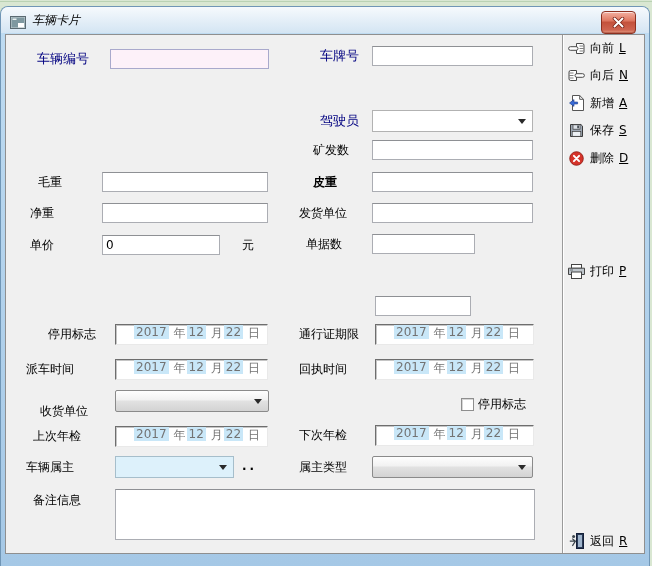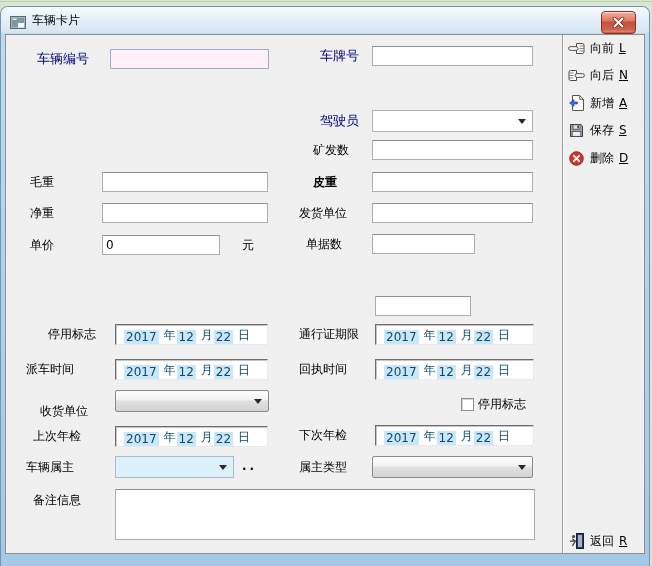--- a/index.html
+++ b/index.html
@@ -18,21 +18,21 @@
     border:1px solid #7096B6;border-bottom:none;
     border-radius:8px 8px 0 0;box-sizing:border-box;
   }
   .titlebar{
     position:relative;height:26px;
     background:linear-gradient(#F6FAFD,#E3EEF7 55%,#D4E5F3);
     border-radius:7px 7px 0 0;
     display:flex;align-items:center;padding:0 10px 0 9px;
   }
   .title-icon{width:16px;height:13px;display:inline-block;margin-right:6px;flex:0 0 auto;}
-  .title-text{font-size:12px;color:#000;white-space:nowrap;}
+  .title-text{font-size:12px;color:#000;white-space:nowrap;font-style:italic;}
   .close-btn{
     position:absolute;right:13px;top:4px;width:33px;height:21px;
     background:linear-gradient(#F3B0A1 0%,#E07A64 40%,#C4523C 50%,#CE6450 85%,#E59B82 100%);
     border:1px solid #8C3020;border-radius:4px;
     box-shadow:inset 0 1px 0 rgba(255,255,255,.65), inset 0 -1px 0 rgba(120,20,10,.35);
     display:flex;align-items:center;justify-content:center;cursor:pointer;
   }
 
   
   .client{
@@ -46,22 +46,22 @@
     position:absolute;height:20px;box-sizing:border-box;
     background:#FFF;border:1px solid #ABADB3;border-top-color:#8E9094;
     font:12px "DejaVu Sans",sans-serif;padding:0 3px;outline:none;
   }
   .txt.pink{background:#FDF1F9;border:1px solid #A9A9CC;}
 
   .datefield{
     position:absolute;height:21px;box-sizing:border-box;background:#FFF;
     border:1px solid;border-color:#6E6E6E #E9E9E9 #E9E9E9 #6E6E6E;
     box-shadow:inset 1px 1px 0 rgba(90,90,90,.35);
-    display:flex;align-items:flex-end;font-size:12px;color:#0c4a6e;
-    padding-left:8px;cursor:text;
+    display:flex;align-items:flex-start;font-size:12px;color:#737373;
+    padding-left:18px;cursor:text;
   }
   .seg{background:#C9E7F8;padding:0 2px;}
   .du{margin:0 1px 0 5px;}
 
   .combo{position:absolute;height:22px;box-sizing:border-box;cursor:pointer;}
   .combo .arrow{
     position:absolute;right:6px;top:8px;width:0;height:0;
     border:4px solid transparent;border-top:5px solid #2A2A2A;border-bottom:none;
   }
   .combo.flat{background:#FFF;border:1px solid #B2B2B2;}
@@ -130,21 +130,21 @@
     <input class="txt" style="left: 366px; top: 11px; width: 161px;" value="">
 
     <span class="lbl navy" style="left:314px;top:79px;">驾驶员</span>
     <div class="combo flat" style="left:366px;top:75px;width:161px;">
       <span class="arrow"></span>
     </div>
 
     <span class="lbl" style="left:307px;top:108px;">矿发数</span>
     <input class="txt" style="left: 366px; top: 105px; width: 161px;" value="">
 
-    <span class="lbl" style="left:24px;top:140px;">毛重</span>
+    <span class="lbl" style="left:32px;top:140px;">毛重</span>
     <input class="txt" style="left: 96px; top: 137px; width: 166px;" value="">
 
     <span class="lbl" style="left:307px;top:140px;font-weight:bold;">皮重</span>
     <input class="txt" style="left: 366px; top: 137px; width: 161px;" value="">
 
     <span class="lbl" style="left:24px;top:171px;">净重</span>
     <input class="txt" style="left: 96px; top: 168px; width: 166px;" value="">
 
     <span class="lbl" style="left:293px;top:171px;">发货单位</span>
     <input class="txt" style="left: 366px; top: 168px; width: 161px;" value="">
@@ -299,20 +299,32 @@
       <span class="icn">
         <svg width="15" height="15" viewBox="0 0 15 15">
           <circle cx="7.5" cy="7.5" r="6.8" fill="#D5332A" stroke="#8C150E" stroke-width="0.8"></circle>
           <path d="M4.9 4.9 L10.1 10.1 M10.1 4.9 L4.9 10.1" stroke="#FFFFFF" stroke-width="2" stroke-linecap="round"></path>
         </svg>
       </span>
       <span>删除</span>
       <span class="sc">D</span>
     </div>
 
+    <div class="sidebar-btn" style="top:225px;">
+      <span class="icn">
+        <svg width="17" height="15" viewBox="0 0 17 15">
+          <rect x="3.5" y="0.5" width="10" height="3.8" fill="#FFFFFF" stroke="#444444"></rect>
+          <path d="M0.5 4.2 h16 v6.3 h-16 z" fill="#BFC6CC" stroke="#444444"></path>
+          <rect x="3.5" y="8" width="10" height="6.5" fill="#FFFFFF" stroke="#444444"></rect>
+          <rect x="1.8" y="5.5" width="3.2" height="1" fill="#6A7076"></rect>
+        </svg>
+      </span>
+      <span>打印</span>
+      <span class="sc">P</span>
+    </div>
 
     <div class="sidebar-btn" style="top:495px;">
       <span class="icn">
         <svg width="15" height="16" viewBox="0 0 15 16">
           <rect x="7.5" y="0.5" width="7" height="15" fill="#2A3A55" stroke="#14203A"></rect>
           <rect x="9" y="2" width="4" height="12" fill="#9FB4CC"></rect>
           <circle cx="4.6" cy="3.4" r="1.5" fill="#3A444C"></circle>
           <path d="M3.2 5.6 L6.4 8.2 L3.4 12.8 M0.8 8.2 h5.2" stroke="#3A444C" stroke-width="1.2" fill="none"></path>
         </svg>
       </span>

